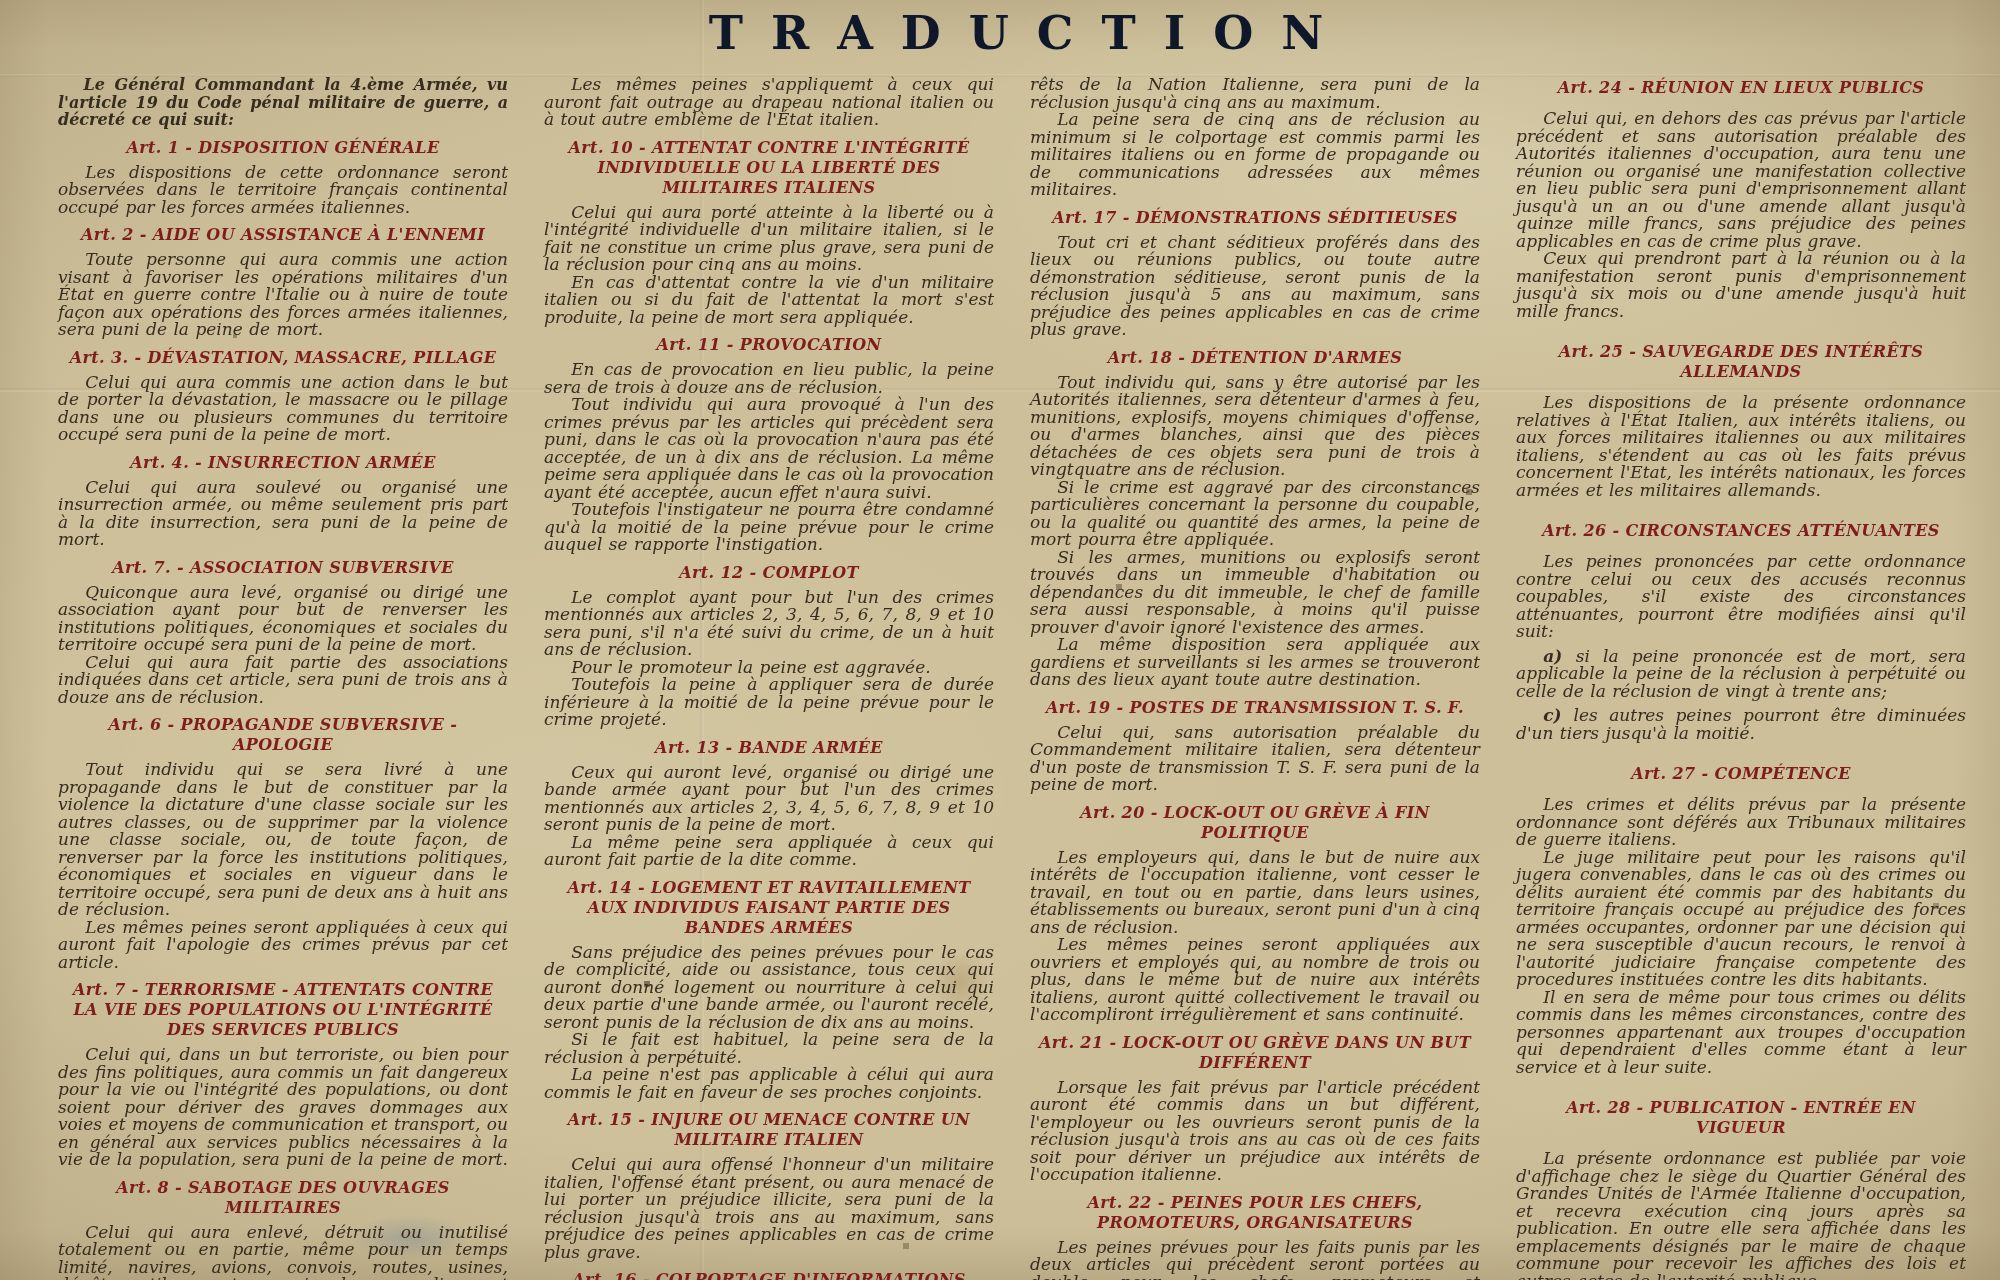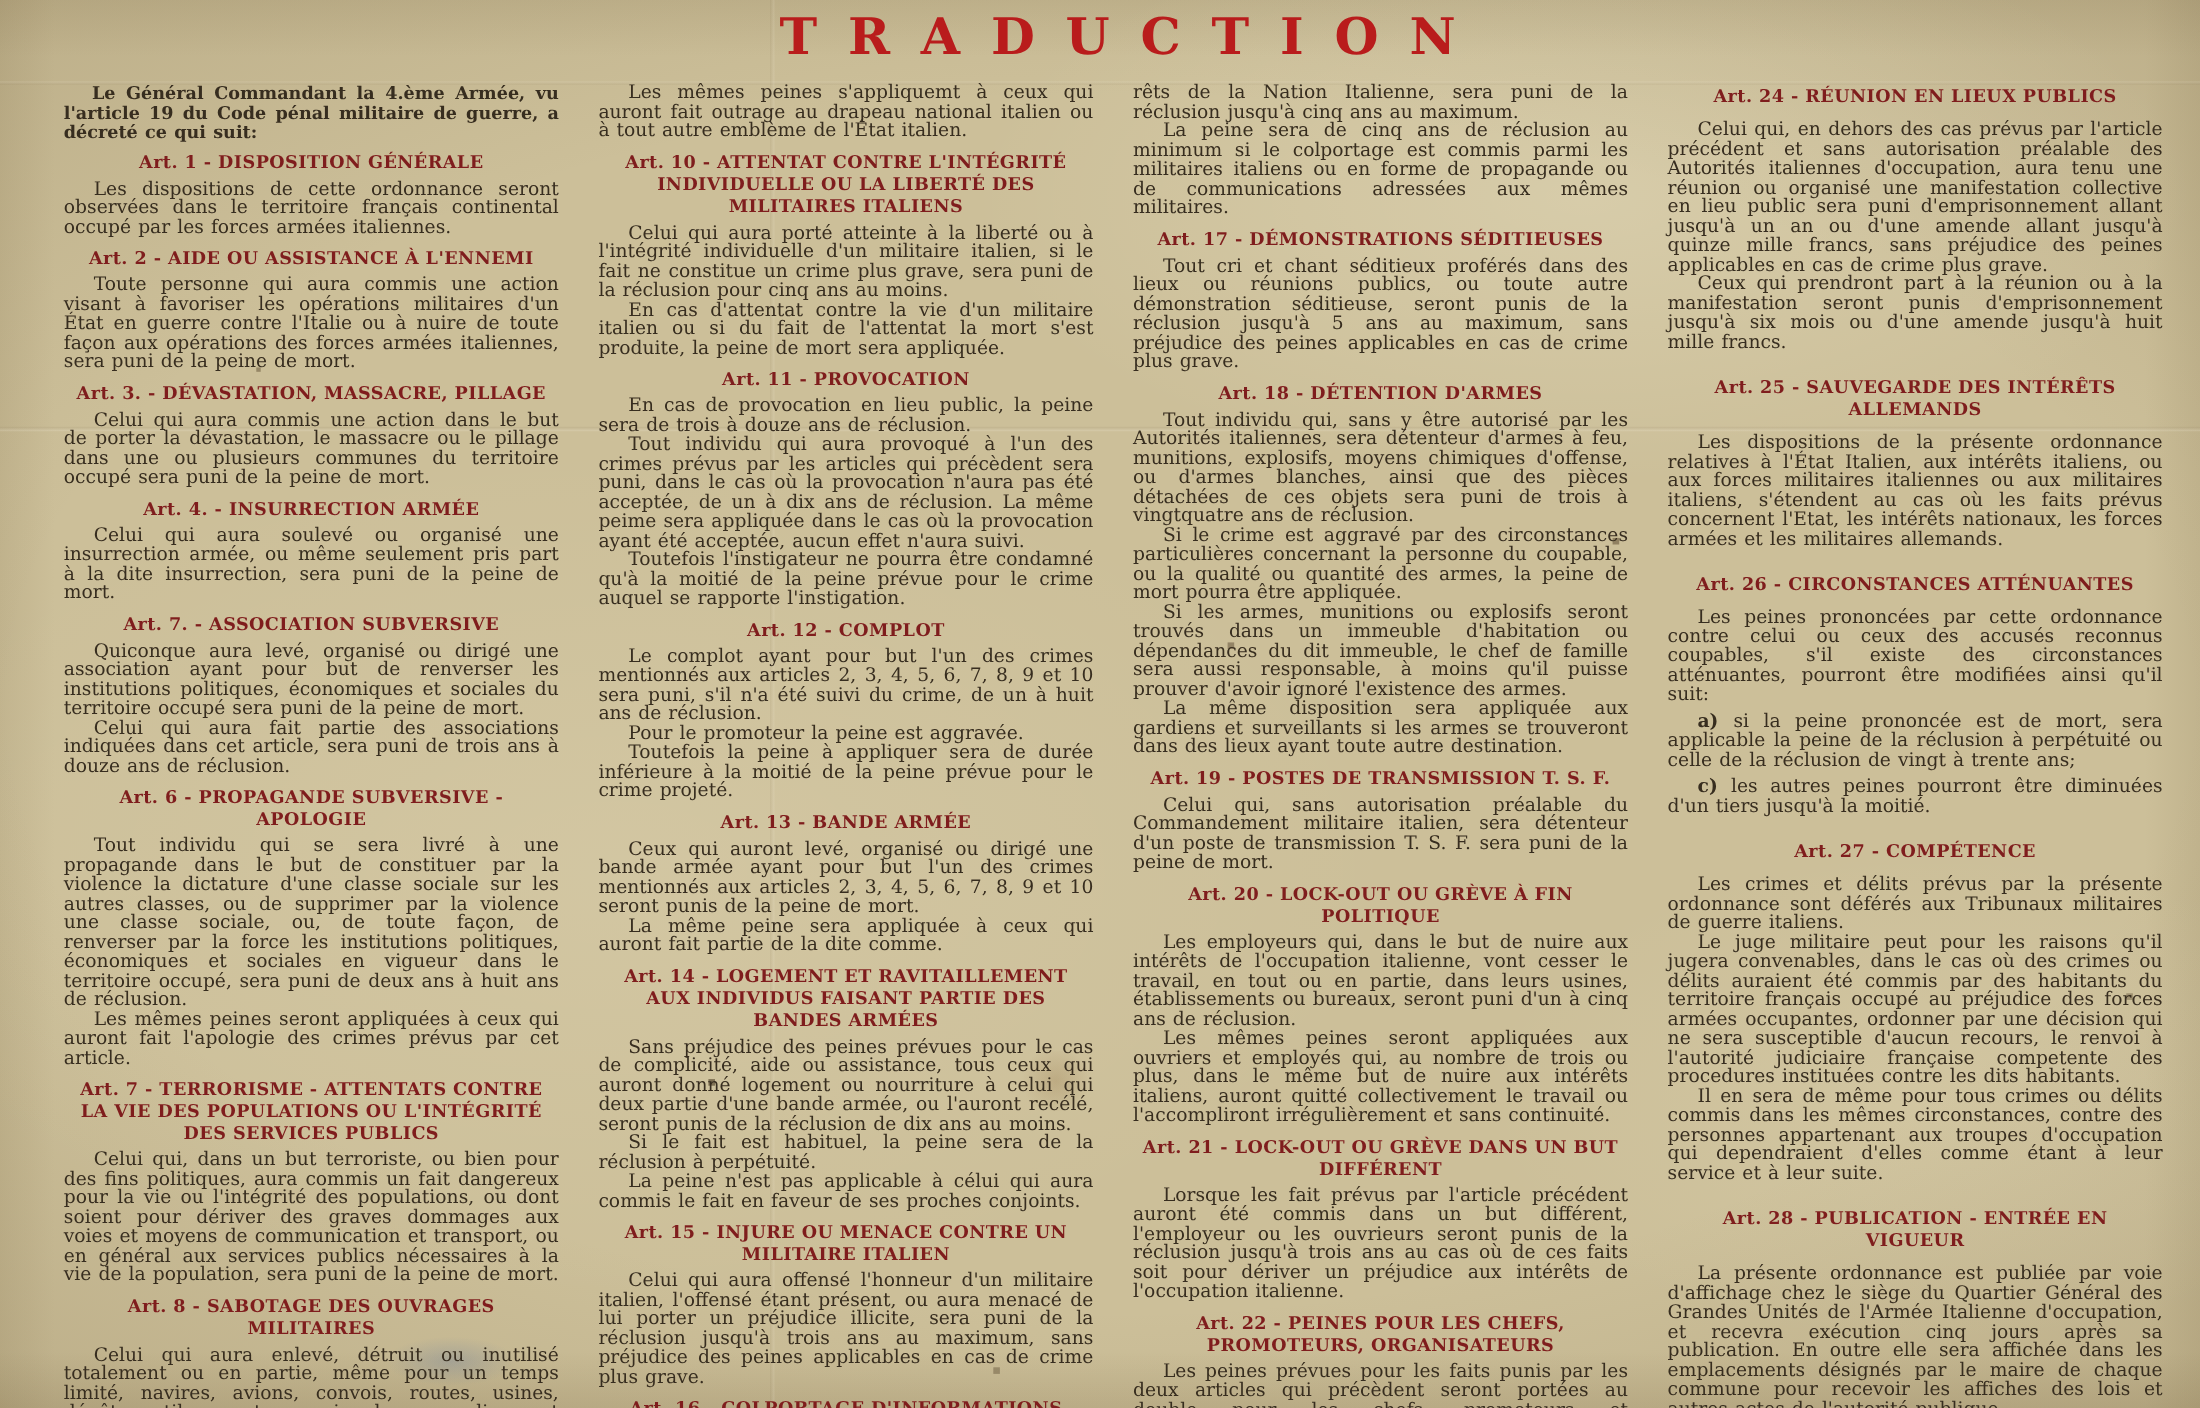--- a/index.html
+++ b/index.html
@@ -26,24 +26,24 @@
     background:radial-gradient(circle, rgba(128,92,44,0.22), rgba(128,92,44,0) 70%);pointer-events:none;}
   .stain-blue{position:absolute;left:350px;top:1215px;width:120px;height:45px;border-radius:50%;
     background:radial-gradient(ellipse, rgba(86,112,158,0.28), rgba(86,112,158,0) 70%);pointer-events:none;}
   .specks{position:absolute;left:0;top:0;width:2px;height:2px;background:transparent;pointer-events:none;
     box-shadow:646px 983px 0 2px rgba(62,46,24,0.55), 1118px 586px 0 2px rgba(62,46,24,0.4),
       1468px 491px 0 2px rgba(70,52,28,0.45), 234px 335px 0 1px rgba(70,52,28,0.4),
       1740px 222px 0 1px rgba(70,52,28,0.4), 905px 1245px 0 2px rgba(70,52,28,0.35),
       1935px 905px 0 2px rgba(70,52,28,0.35);}
   .doc-title{
     position:absolute;top:6px;left:51.5%;transform:translateX(-50%);
-    margin:0;font-size:46px;font-weight:700;letter-spacing:28px;color:#b91c1c;
+    margin:0;font-size:46px;font-weight:700;letter-spacing:28px;color:#0f172a;
     white-space:nowrap;font-family:"DejaVu Serif","Liberation Serif",serif;
   }
-  .columns{position:absolute;left:58px;right:34px;top:76px;bottom:0;display:flex;gap:36px;}
+  .columns{position:absolute;left:58px;right:34px;top:76px;bottom:0;display:flex;gap:36px;font-style:italic;}
   .col{flex:1;min-width:0;}
   .col-content{width:100%;}
   .para{margin:0;text-indent:1.6em;text-align:justify;font-size:17px;line-height:17.5px;
     word-spacing:1px;}
   .para.cont{text-indent:0;}
   .para.intro{font-weight:bold;font-size:16px;}
   .para.item{margin-top:7px;}
   .item-label{font-weight:bold;}
   .art-heading{margin:9px 6px 6px;font-size:16px;line-height:1.25;text-align:center;
     font-weight:bold;color:#7f1d1d;letter-spacing:0.4px;}

